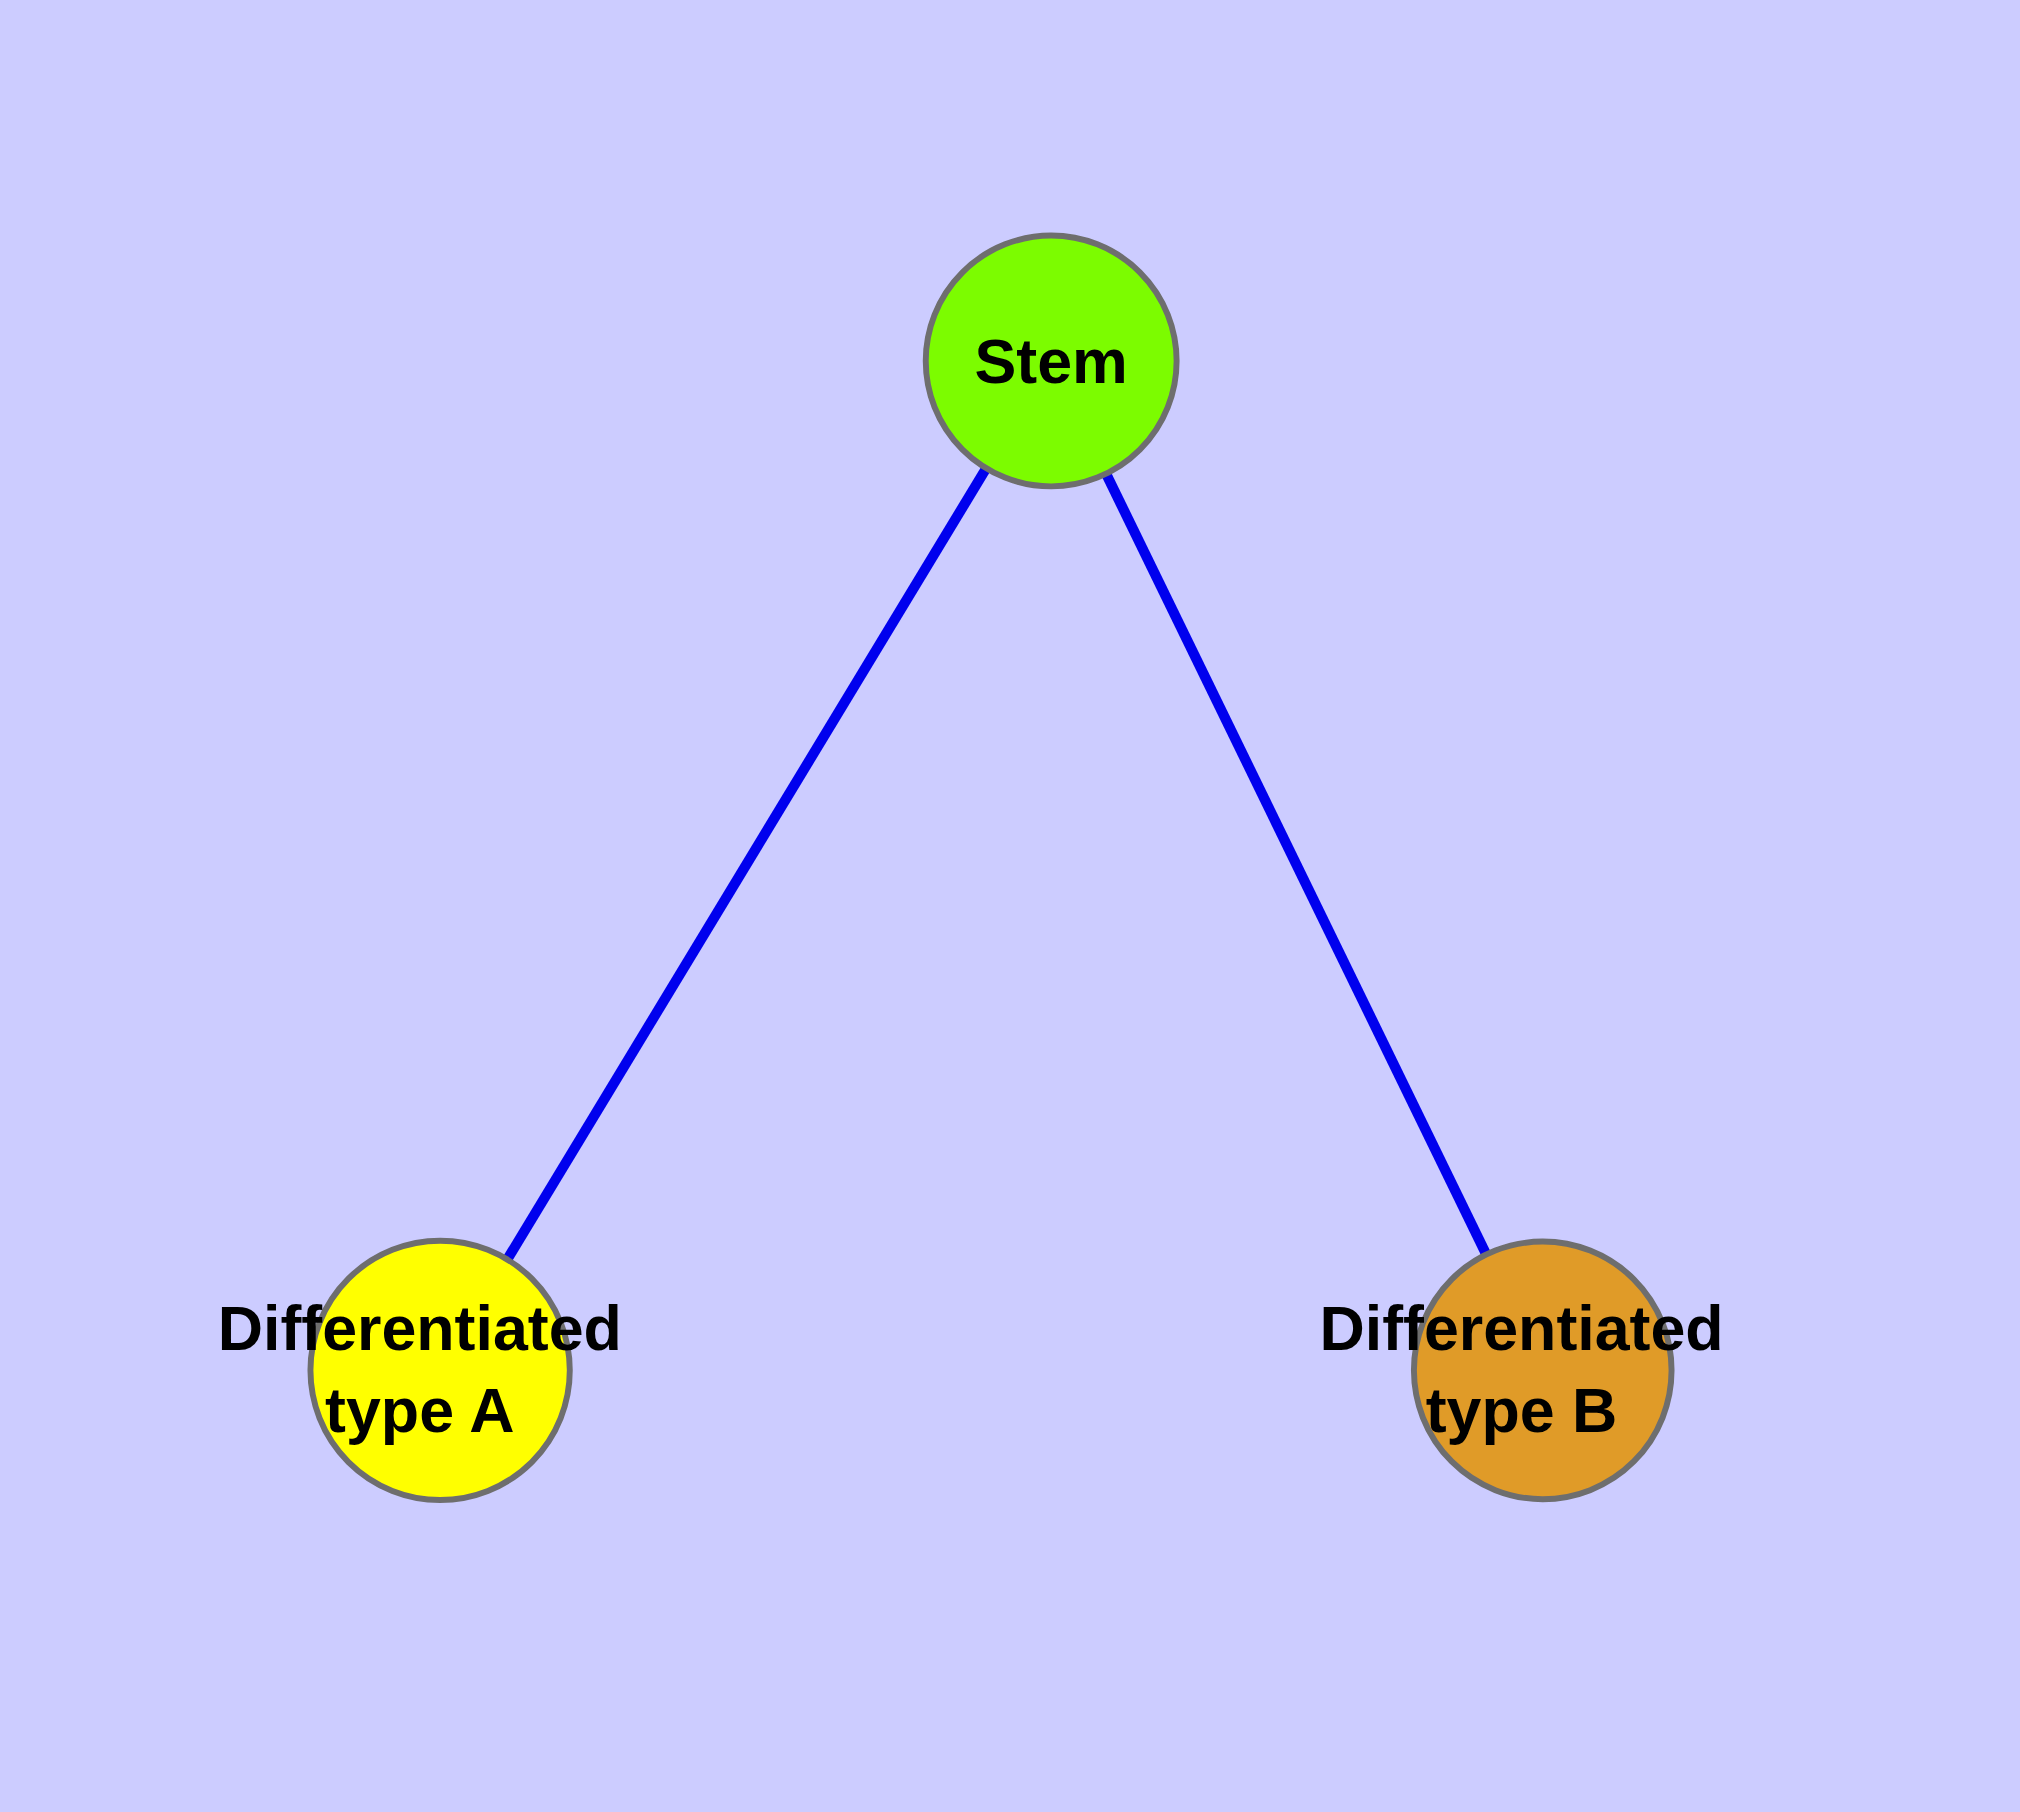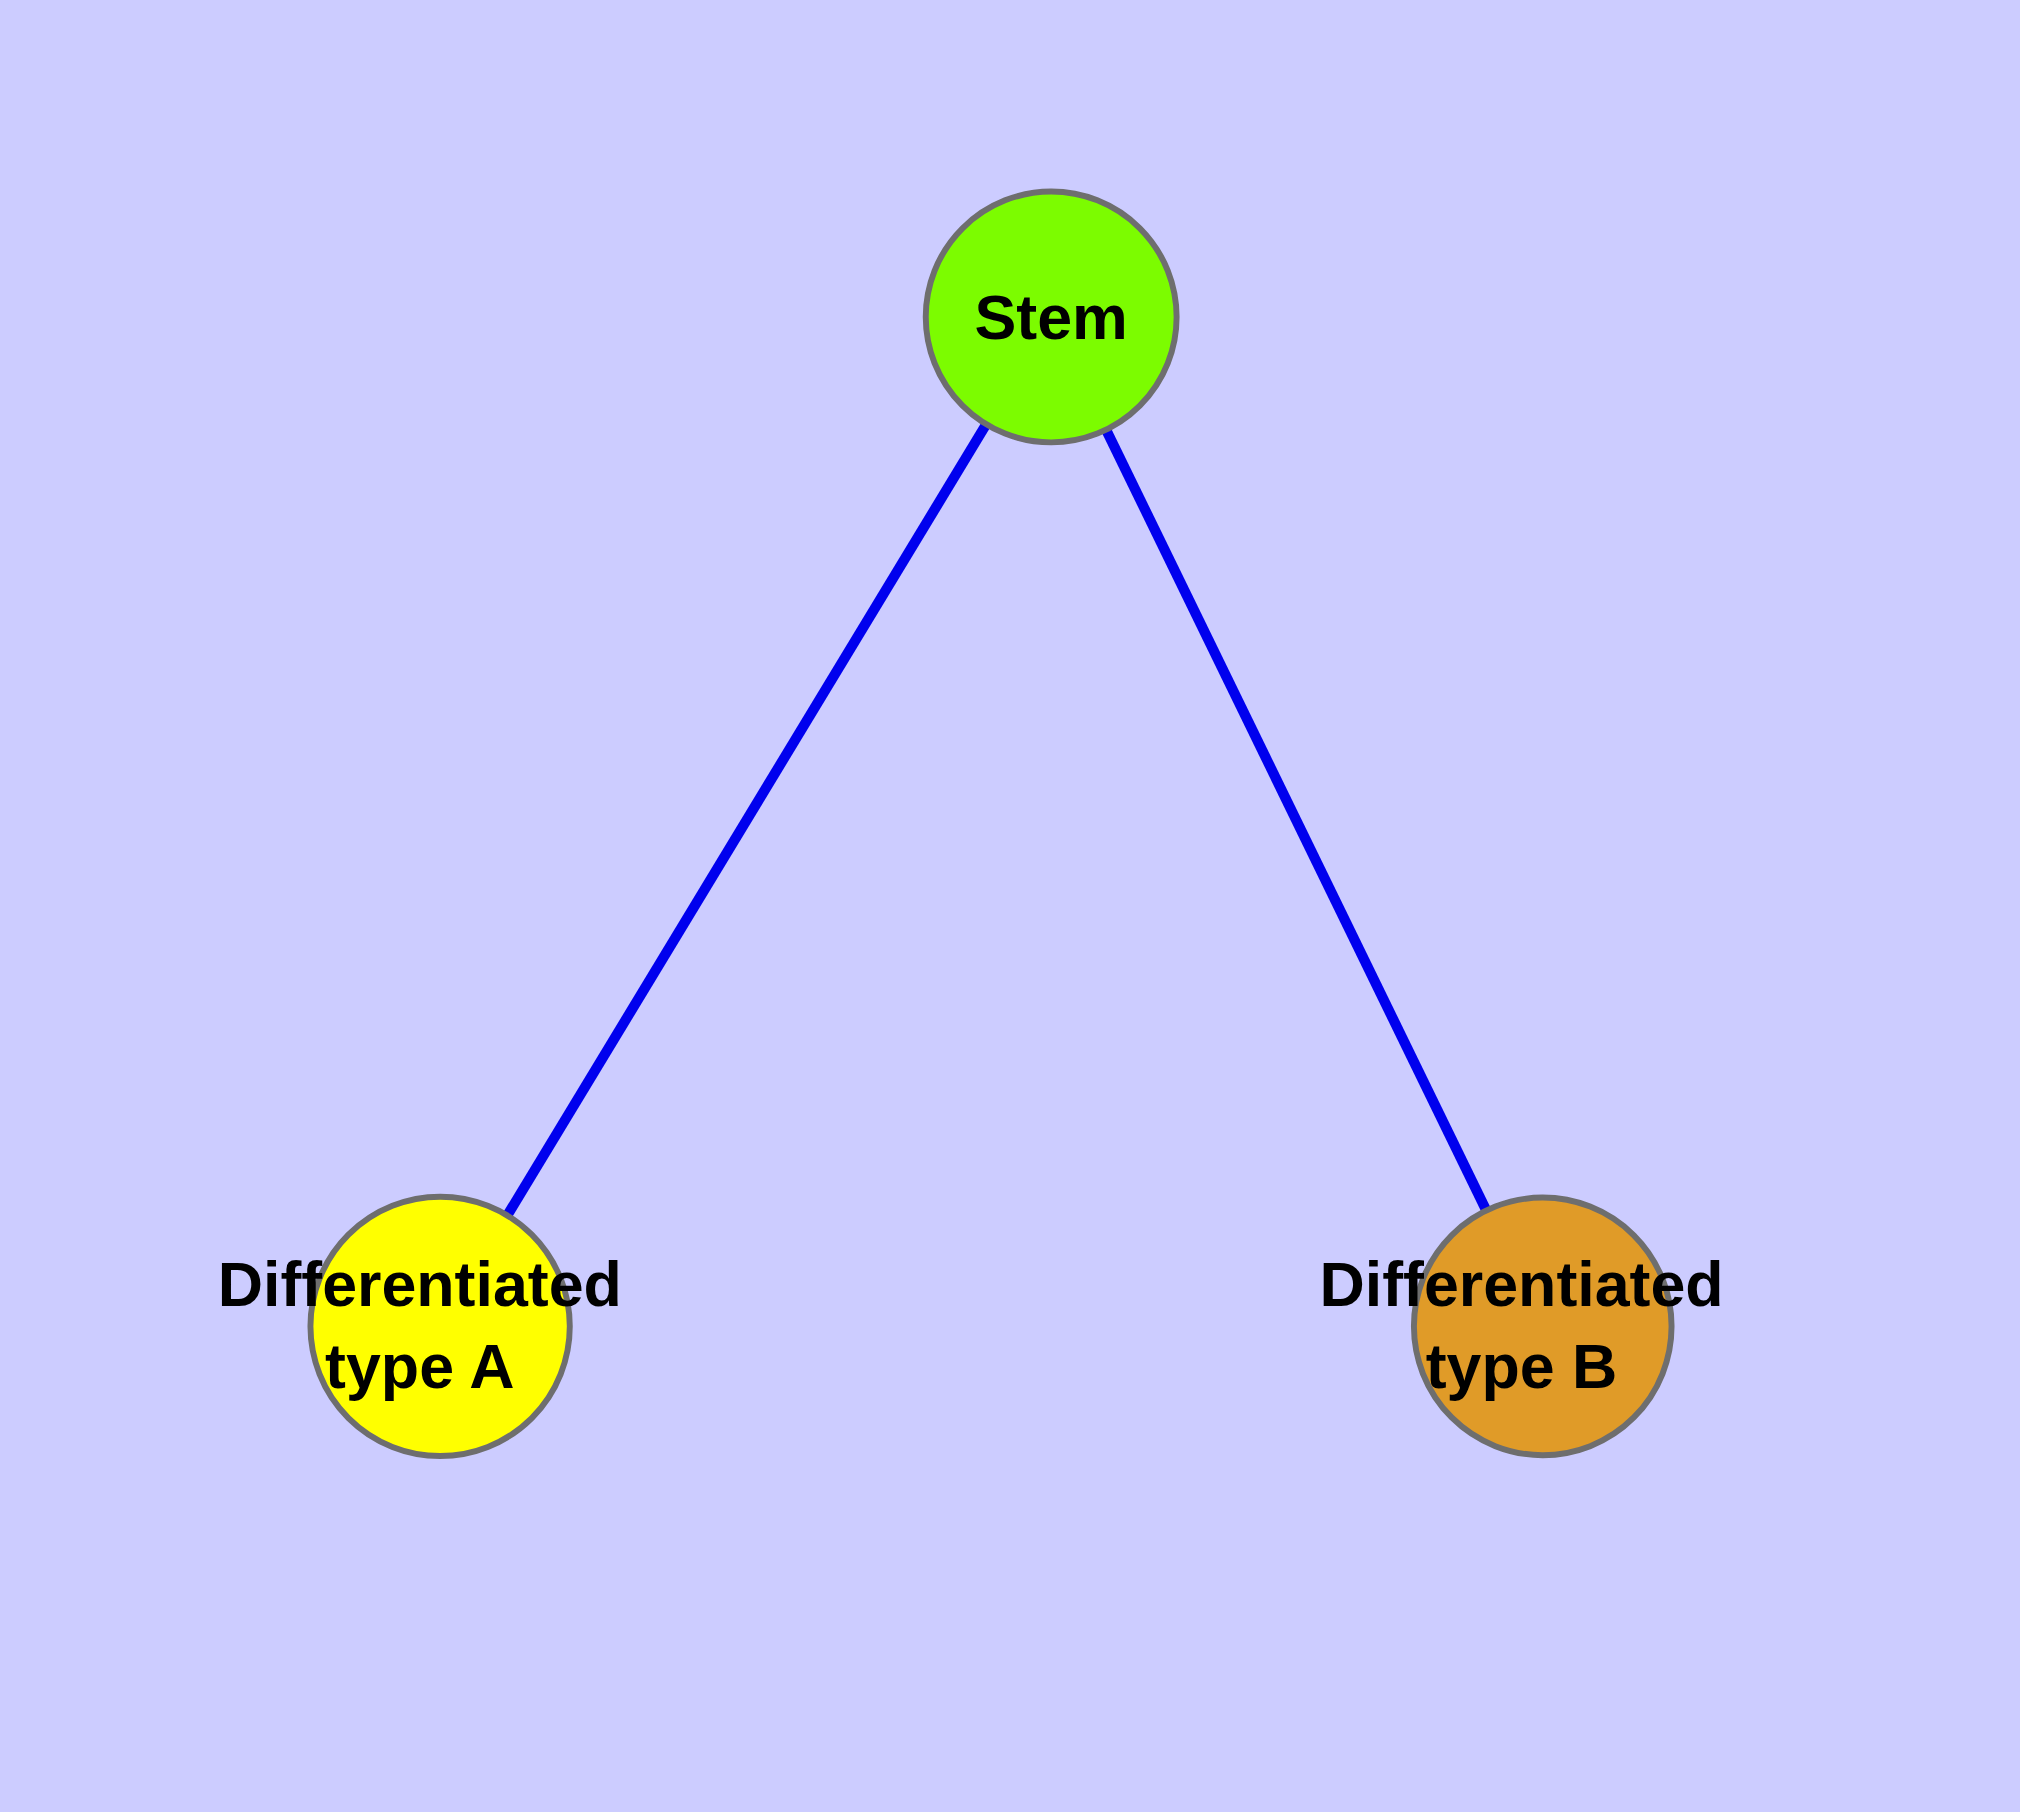--- a/index.html
+++ b/index.html
@@ -7,20 +7,21 @@
     padding: 0;
     background: #ccccff;
   }
   #canvas {
     position: relative;
     width: 2021px;
     height: 1540px;
     overflow: hidden;
     background: #ccccff;
     font-family: "Liberation Sans", "DejaVu Sans", sans-serif;
+    margin-top: 44px;
   }
   #graph-svg {
     position: absolute;
     top: 0;
     left: 0;
     width: 2021px;
     height: 1812px;
     display: block;
   }
   .node-label {

